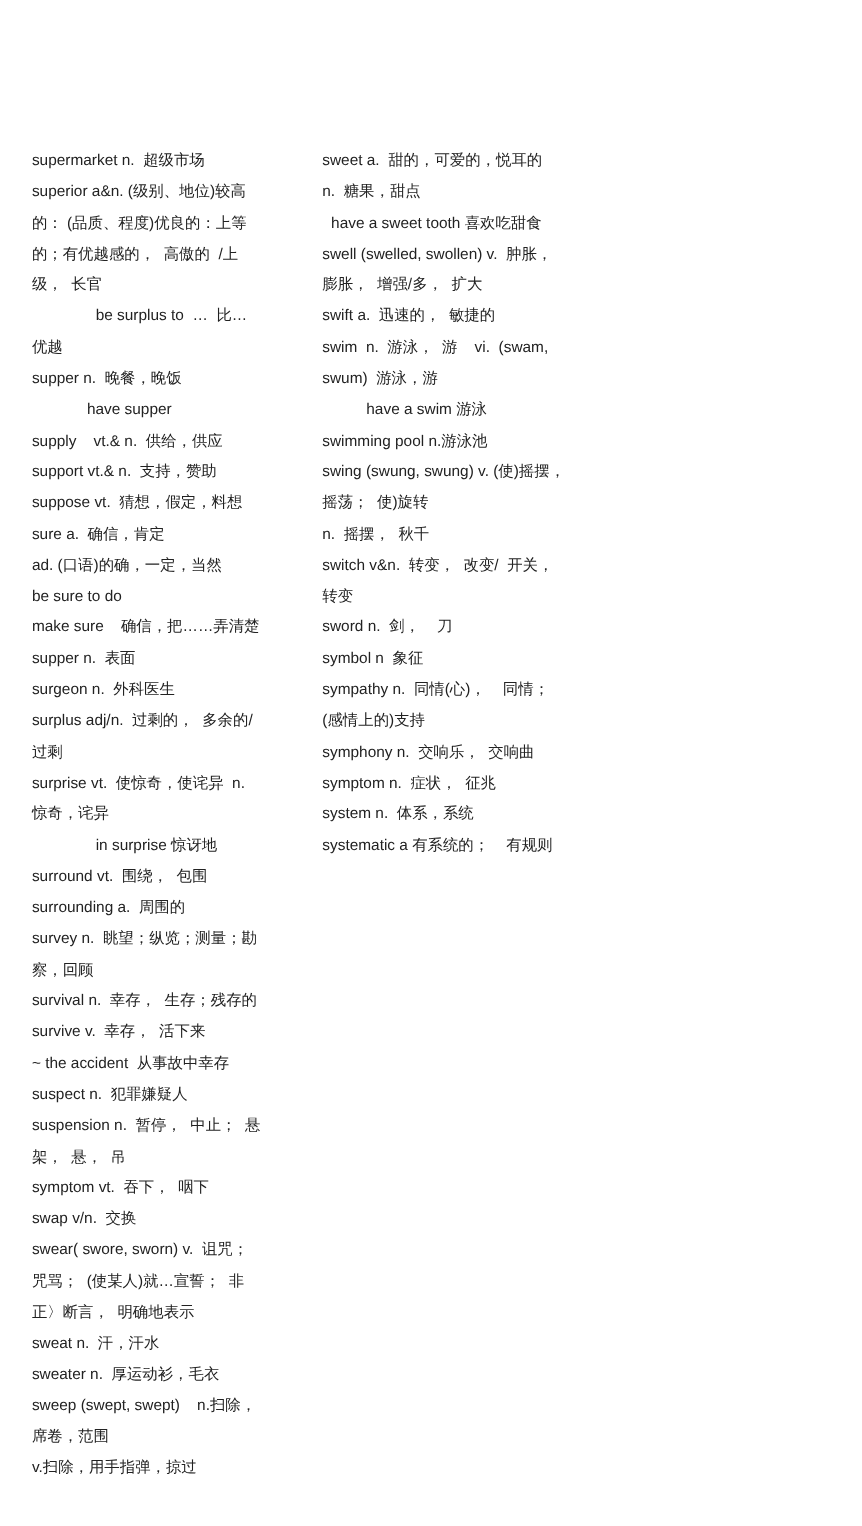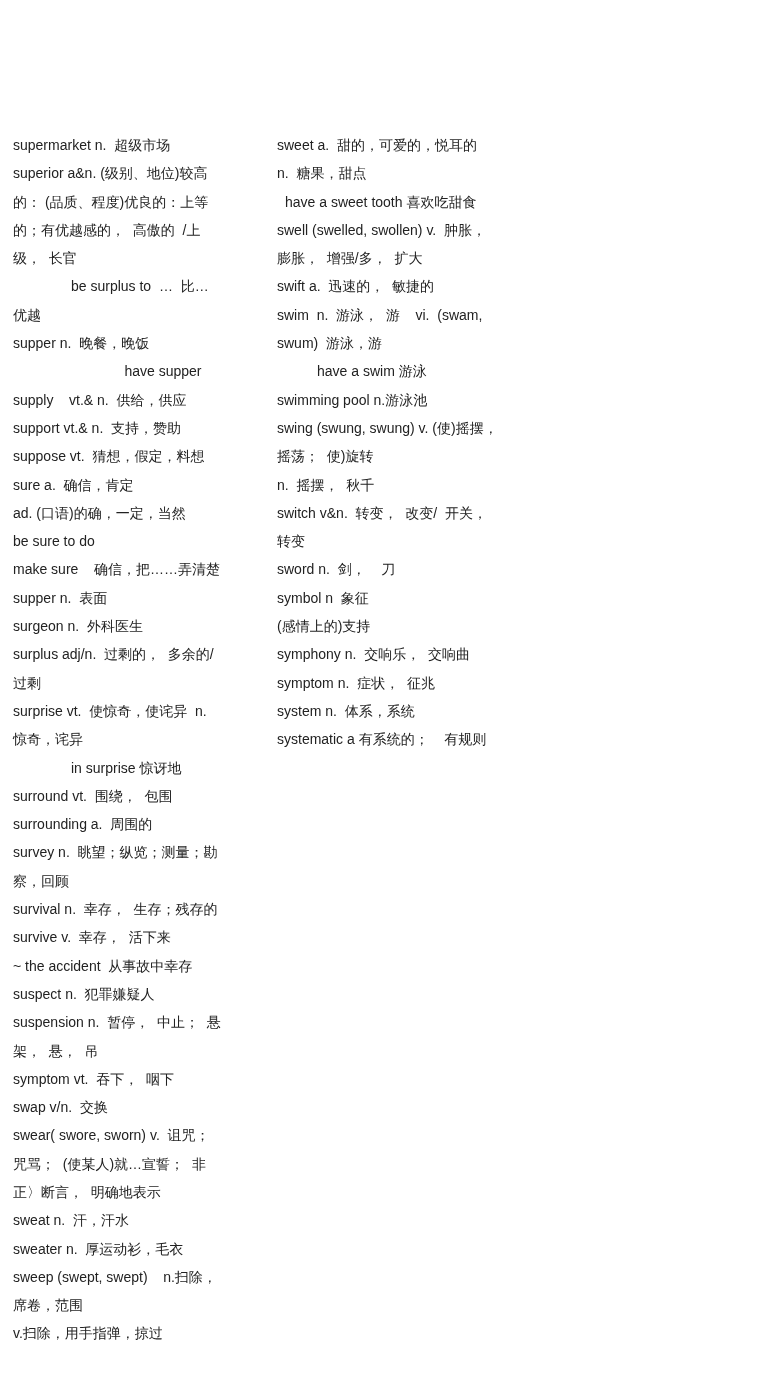--- a/index.html
+++ b/index.html
@@ -1,28 +1,28 @@
 <!DOCTYPE html>
 <html><head>
 <meta charset="utf-8">
 <style>
   html, body { margin: 0; padding: 0; background: #ffffff; }
   body { width: 784px; height: 1387px; position: relative; overflow: hidden; }
-  .page { position: absolute; left: 0; top: 0; width: 684px; height: 1387px; background: #ffffff; }
+  .page { position: absolute; left: 16px; top: 0; width: 684px; height: 1387px; background: #ffffff; }
   .col { position: absolute; top: 131px; }
   .col-left { left: 13px; width: 250px; }
   .col-right { left: 277px; width: 250px; }
   .line {
     height: 28.3px; line-height: 28.3px; white-space: pre;
     font-family: "Liberation Sans", "DejaVu Sans", sans-serif;
     font-size: 14px; color: #222222;
   }
   .indent1 { padding-left: 8px; }
   .indent2 { padding-left: 40px; }
-  .indent3 { padding-left: 50px; text-align: center; }
+  .indent3 { padding-left: 50px; }
   .indent4 { padding-left: 58px; }
 </style>
 </head>
 <body>
 
 <div class="page">
   <div class="col col-left" id="col-left">
       <div class="line">supermarket n.  超级市场</div>
       <div class="line">superior a&amp;n. (级别、地位)较高</div>
       <div class="line">的： (品质、程度)优良的：上等</div>
@@ -78,19 +78,20 @@
       <div class="line">swum)  游泳，游</div>
       <div class="line indent2">have a swim 游泳</div>
       <div class="line">swimming pool n.游泳池</div>
       <div class="line">swing (swung, swung) v. (使)摇摆，</div>
       <div class="line">摇荡；  使)旋转</div>
       <div class="line">n.  摇摆，  秋千</div>
       <div class="line">switch v&amp;n.  转变，  改变/  开关，</div>
       <div class="line">转变</div>
       <div class="line">sword n.  剑，    刀</div>
       <div class="line">symbol n  象征</div>
+      <div class="line">sympathy n.  同情(心)，    同情；</div>
       <div class="line">(感情上的)支持</div>
       <div class="line">symphony n.  交响乐，  交响曲</div>
       <div class="line">symptom n.  症状，  征兆</div>
       <div class="line">system n.  体系，系统</div>
       <div class="line">systematic a 有系统的；    有规则</div>
     </div>
 </div>
 
 </body></html>

